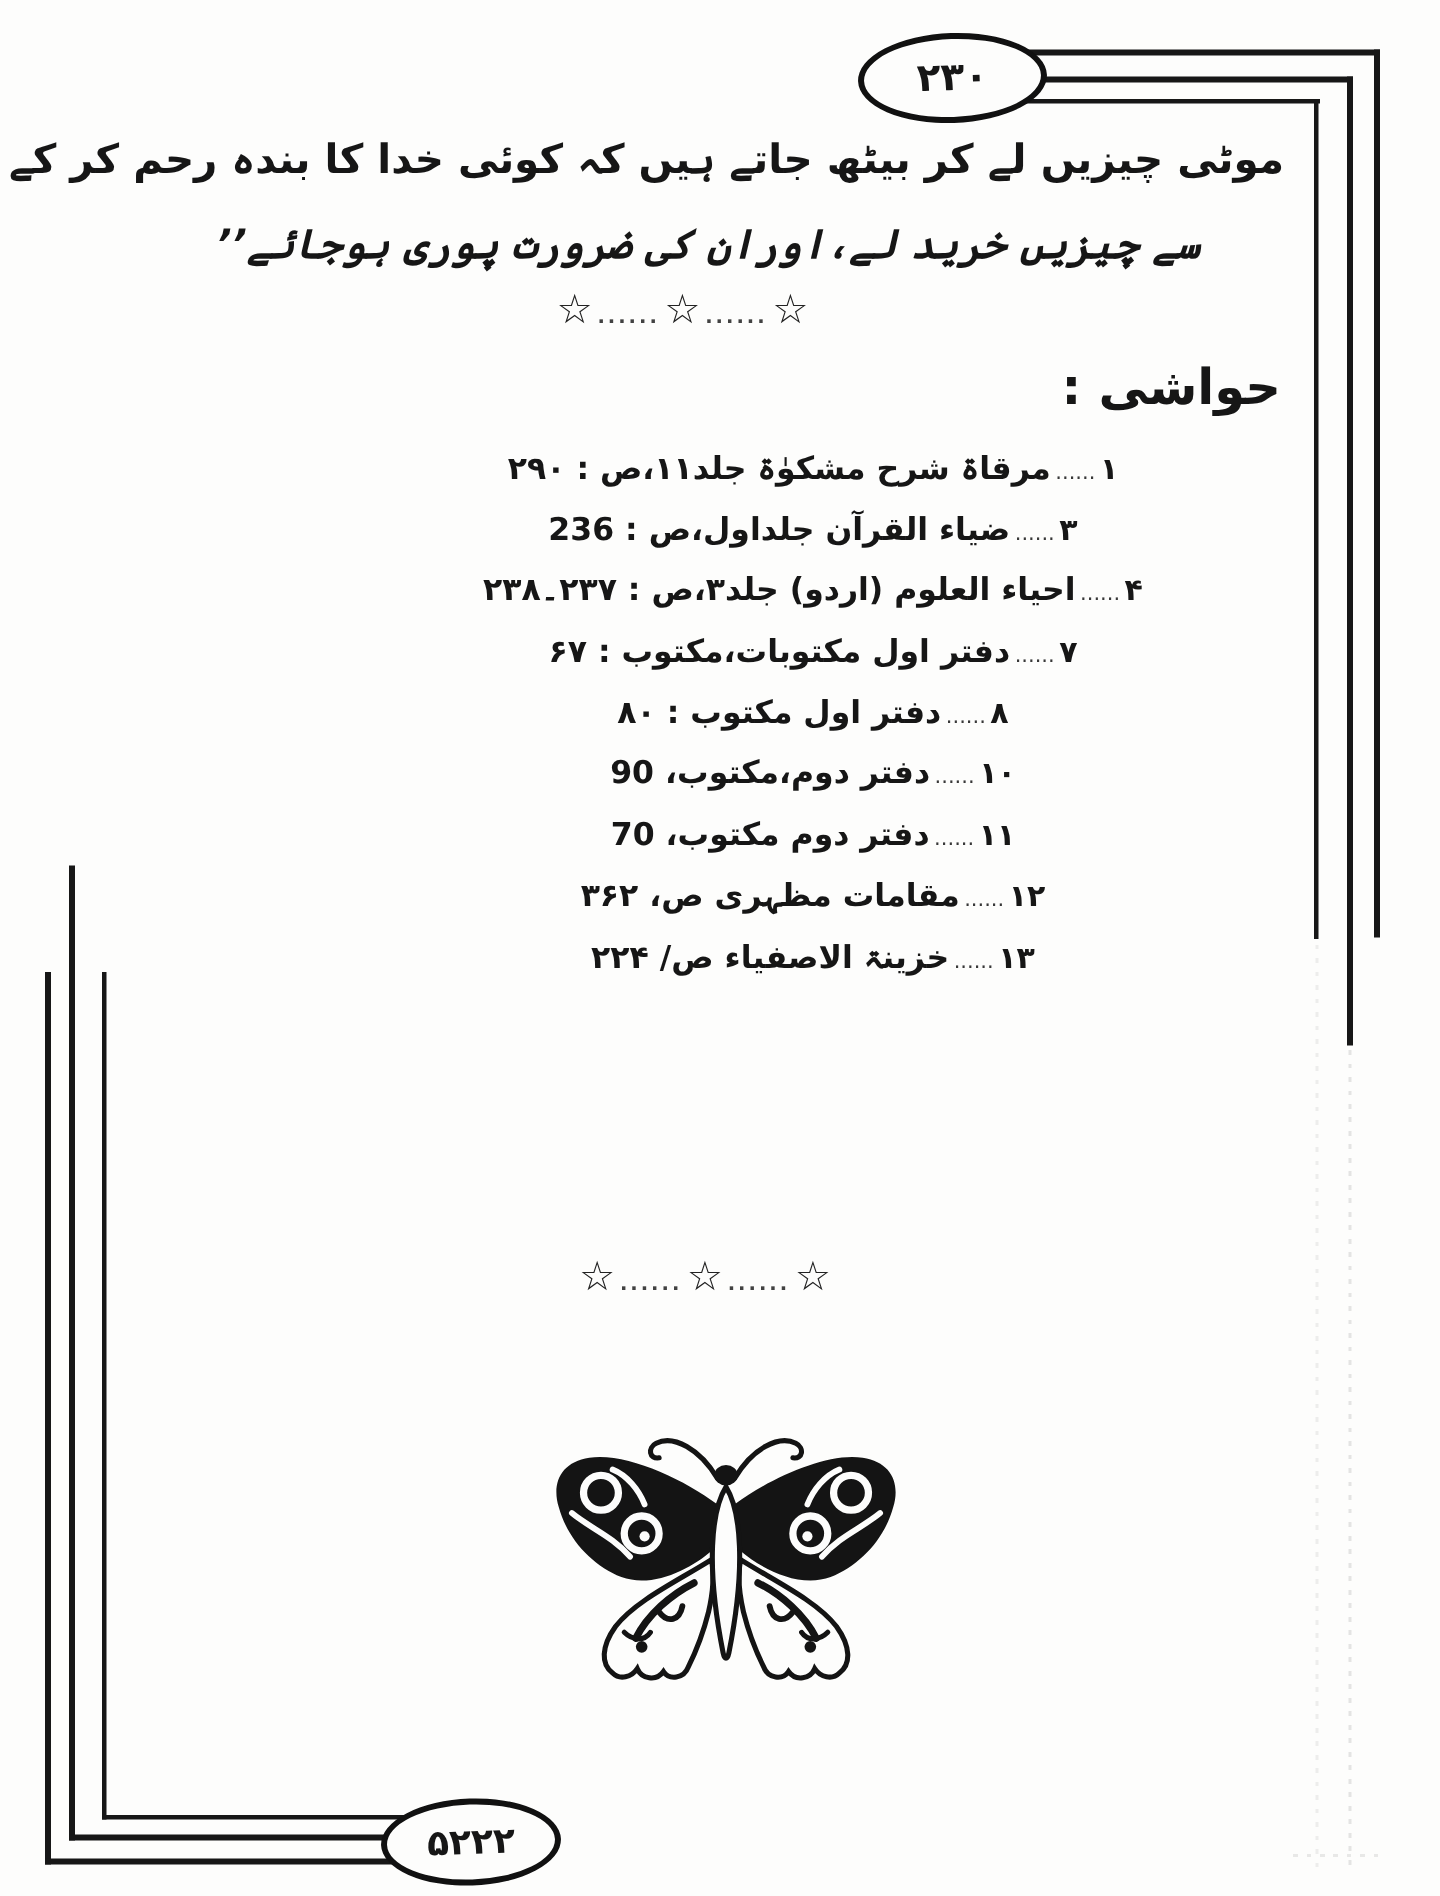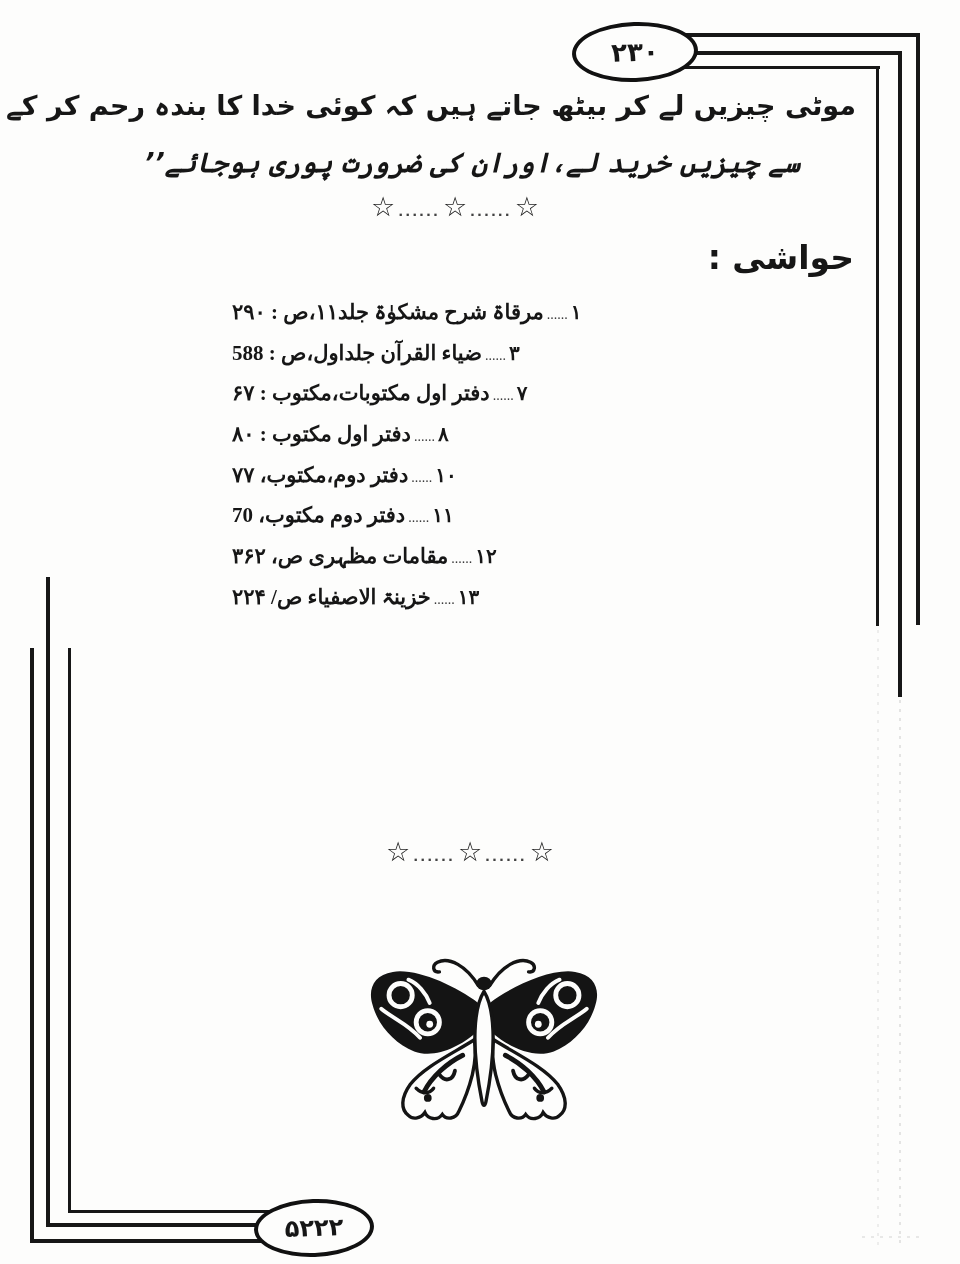--- a/index.html
+++ b/index.html
@@ -30,21 +30,21 @@
   }
   .stars .star{font-size:27px; line-height:1;}
   .stars .dots{font-size:13px; letter-spacing:2px; margin:10px 3px 0 3px; opacity:.85;}
   .stars.s1{top:193px; left:330px; width:250px;}
   .stars.s2{top:838px; left:355px; width:230px;}
   .fn-heading{
     position:absolute; top:238px; right:106px; direction:rtl;
     font-size:33px; font-weight:bold;
   }
   .footnotes{position:absolute; top:292px; right:108px; width:620px; direction:rtl;}
-  .fn-row{height:40.7px; line-height:40.7px; white-space:nowrap; text-align:left;font-family:Liberation Serif, serif;}
+  .fn-row{height:40.7px; line-height:40.7px; white-space:nowrap; text-align:center;}
   .fn-num{font-size:20px; font-weight:bold;}
   .fn-dots{font-size:14px; letter-spacing:1.5px; opacity:.85; margin:0 3px;}
   .fn-text{font-size:21px; font-weight:bold;}
   .butterfly{position:absolute; left:358px; top:950px; width:252px; height:195px;}
 </style>
 </head>
 <body>
 
 <div class="page">
 
@@ -70,30 +70,33 @@
     <span class="star">☆</span>
   </div>
 
   <div class="fn-heading">حواشی :</div>
 
   <div class="footnotes">
     <div class="fn-row">
       <span class="fn-num">۱</span><span class="fn-dots">......</span><span class="fn-text">مرقاۃ شرح مشکوٰۃ جلد۱۱،ص : ۲۹۰</span>
     </div>
     <div class="fn-row">
-      <span class="fn-num">۳</span><span class="fn-dots">......</span><span class="fn-text">ضیاء القرآن جلداول،ص : 588</span>
+      <span class="fn-num">۳</span><span class="fn-dots">......</span><span class="fn-text">ضیاء القرآن جلداول،ص : 236</span>
+    </div>
+    <div class="fn-row">
+      <span class="fn-num">۴</span><span class="fn-dots">......</span><span class="fn-text">احیاء العلوم (اردو) جلد۳،ص : ۲۳۷۔۲۳۸</span>
     </div>
     <div class="fn-row">
       <span class="fn-num">۷</span><span class="fn-dots">......</span><span class="fn-text">دفتر اول مکتوبات،مکتوب : ۶۷</span>
     </div>
     <div class="fn-row">
       <span class="fn-num">۸</span><span class="fn-dots">......</span><span class="fn-text">دفتر اول مکتوب : ۸۰</span>
     </div>
     <div class="fn-row">
-      <span class="fn-num">۱۰</span><span class="fn-dots">......</span><span class="fn-text">دفتر دوم،مکتوب، ۷۷</span>
+      <span class="fn-num">۱۰</span><span class="fn-dots">......</span><span class="fn-text">دفتر دوم،مکتوب، 90</span>
     </div>
     <div class="fn-row">
       <span class="fn-num">۱۱</span><span class="fn-dots">......</span><span class="fn-text">دفتر دوم مکتوب، 70</span>
     </div>
     <div class="fn-row">
       <span class="fn-num">۱۲</span><span class="fn-dots">......</span><span class="fn-text">مقامات مظہری ص، ۳۶۲</span>
     </div>
     <div class="fn-row">
       <span class="fn-num">۱۳</span><span class="fn-dots">......</span><span class="fn-text">خزینۃ الاصفیاء ص/ ۲۲۴</span>
     </div>

